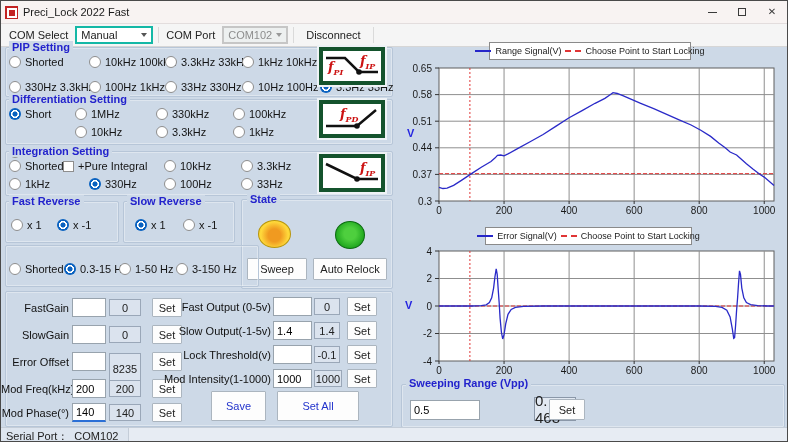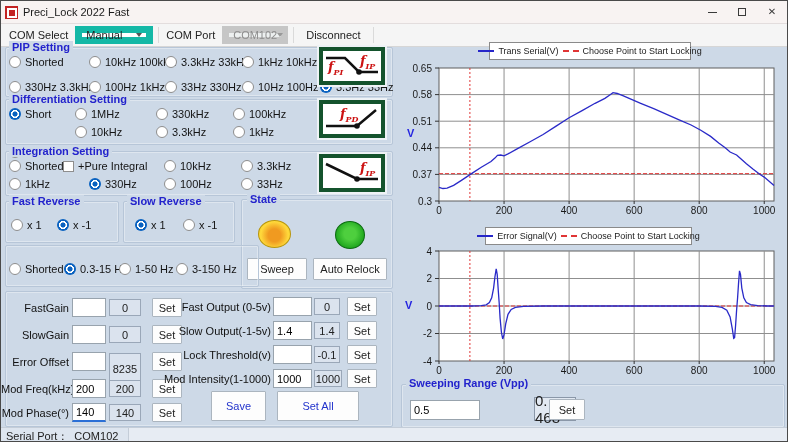--- a/index.html
+++ b/index.html
@@ -12,21 +12,21 @@
   .wtitle{font-size:11px;color:#1a1a1a;}
   .winbtns{margin-left:auto;display:flex;height:100%;}
   .wbtn{width:30px;height:100%;display:flex;align-items:center;justify-content:center;cursor:default;}
   .ico-min{width:9px;height:1px;background:#3a3a3a;}
   .ico-max{width:8px;height:8px;border:1px solid #3a3a3a;box-sizing:border-box;}
   .ico-close{font-size:10px;color:#3a3a3a;line-height:1;}
   
   .toolbar{height:22px;background:#f5f5f5;border-bottom:1px solid #d6d6d6;display:flex;align-items:center;
            font-size:11px;color:#222;padding-left:6px;gap:5px;}
   .tlabel{padding:0 2px;}
-  .combo{height:18px;background:#fff;border:7px solid #14b8a6;display:flex;align-items:center;font-size:11px;
+  .combo{height:18px;background:#fff;border:2px solid #14b8a6;display:flex;align-items:center;font-size:11px;
          padding:0 4px;box-sizing:border-box;}
   .combo .arr{margin-left:auto;width:0;height:0;border-left:3px solid transparent;border-right:3px solid transparent;
               border-top:4px solid #555;}
   .combo.disabled{background:#edf0f0;color:#8d8d8d;border-color:#c6c6c6;}
   .combo.disabled .arr{border-top-color:#999;}
   .tbtn{height:18px;padding:0 7px;display:flex;align-items:center;font-size:11px;color:#222;background:transparent;border:none;font-family:inherit;}
   .tsep{width:1px;height:16px;background:#dadada;}
   .group{position:absolute;border:1px solid #b7c6d8;border-radius:2px;box-shadow:inset 0 0 0 1px rgba(255,255,255,.35);}
   .stitle{position:absolute;font-weight:bold;font-size:11px;color:#2323cc;background:#cdd9e7;padding:0 3px;white-space:nowrap;}
   .orow{position:absolute;display:flex;align-items:center;font-size:11px;color:#141414;height:18px;}
@@ -347,21 +347,21 @@
   <span class="flabel" style="left:158px;top:372px;width:112px;">Mod Intensity(1-1000)</span>
   <input class="ti" style="left: 272px; top: 368px; width: 39px; height: 19px;" value="1000">
   <div class="ro" style="left:313px;top:369px;width:28px;height:17px;">1000</div>
   <button class="btn" style="left:346px;top:368px;width:30px;height:19px;">Set</button>
 
   <button class="btn blue" style="left:276px;top:390px;width:82px;height:30px;">Set All</button>
   <button class="btn blue" style="left:210px;top:390px;width:55px;height:30px;">Save</button>
 
   <div class="legend" style="left:488px;top:41px;width:200px;">
     <span class="lsample"></span>
-    <span>Trans Serial(V)</span>
+    <span>Range Signal(V)</span>
     <span class="lsample dashed"></span>
     <span>Choose Point to Start Locking</span>
   </div>
   <span class="ylab" style="left:406px;top:126px;">V</span>
   <svg class="chart" width="335" height="133" style="left:438px;top:67px;">
       <rect x="0" y="0" width="335" height="133" fill="#ffffff" stroke="#5f5f5f"></rect>
       <line x1="0" y1="133" x2="0" y2="136" stroke="#333"></line>
       <text x="0" y="146" text-anchor="middle" font-size="10" fill="#1a1a1a">0</text>
       <line x1="65.04854368932038" y1="0" x2="65.04854368932038" y2="133" stroke="#8f8f8f"></line>
       <line x1="65.04854368932038" y1="133" x2="65.04854368932038" y2="136" stroke="#333"></line>

